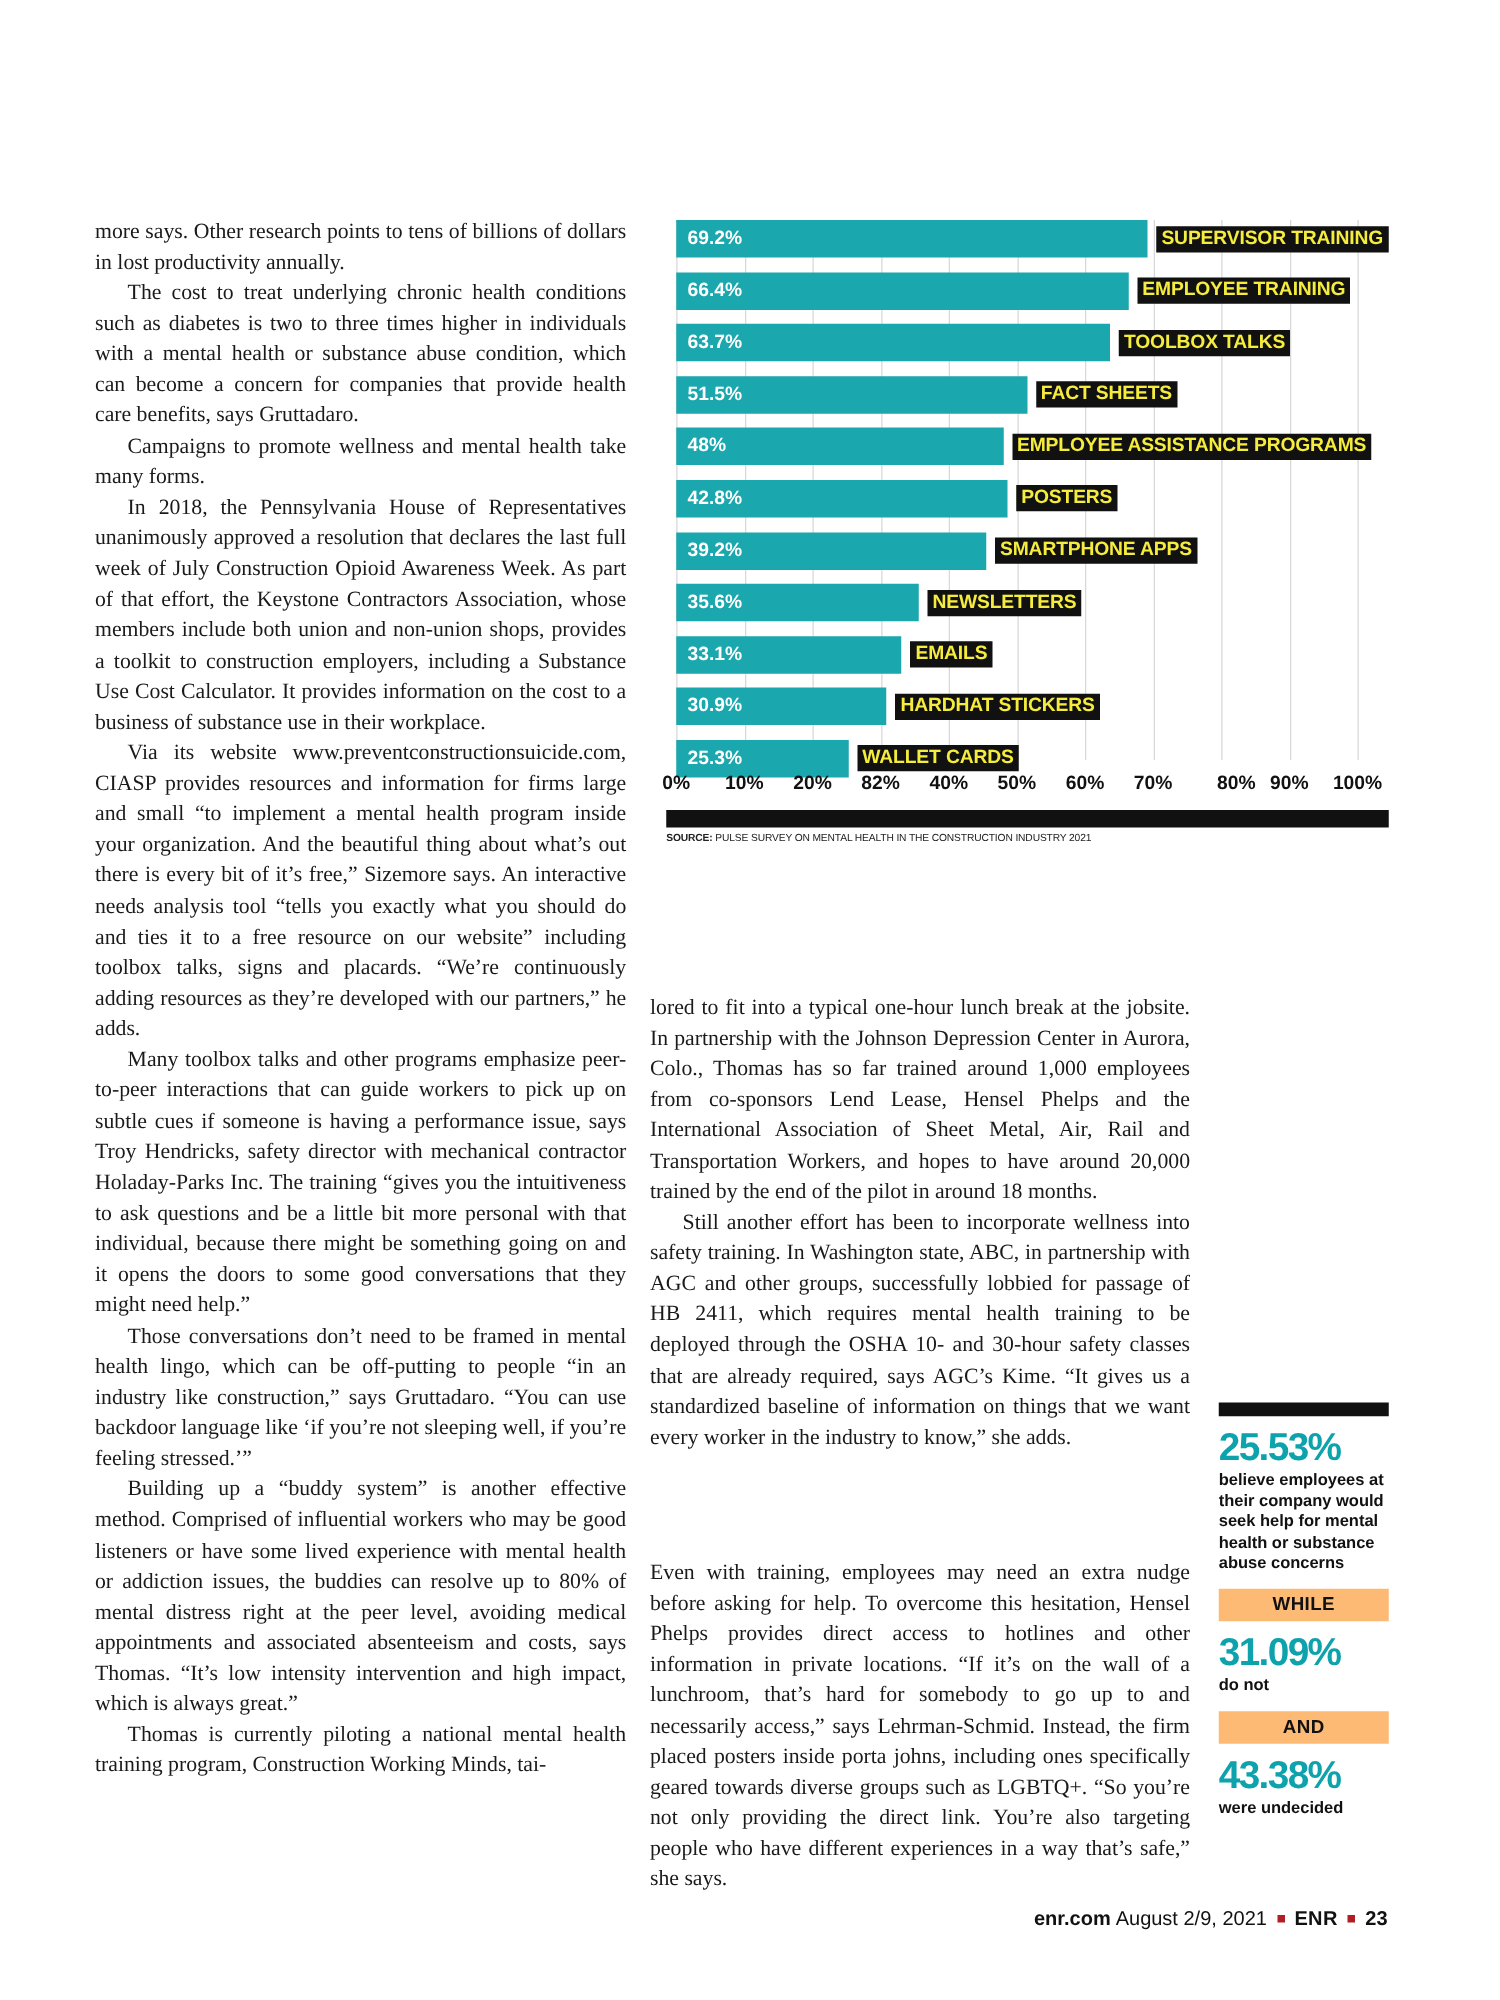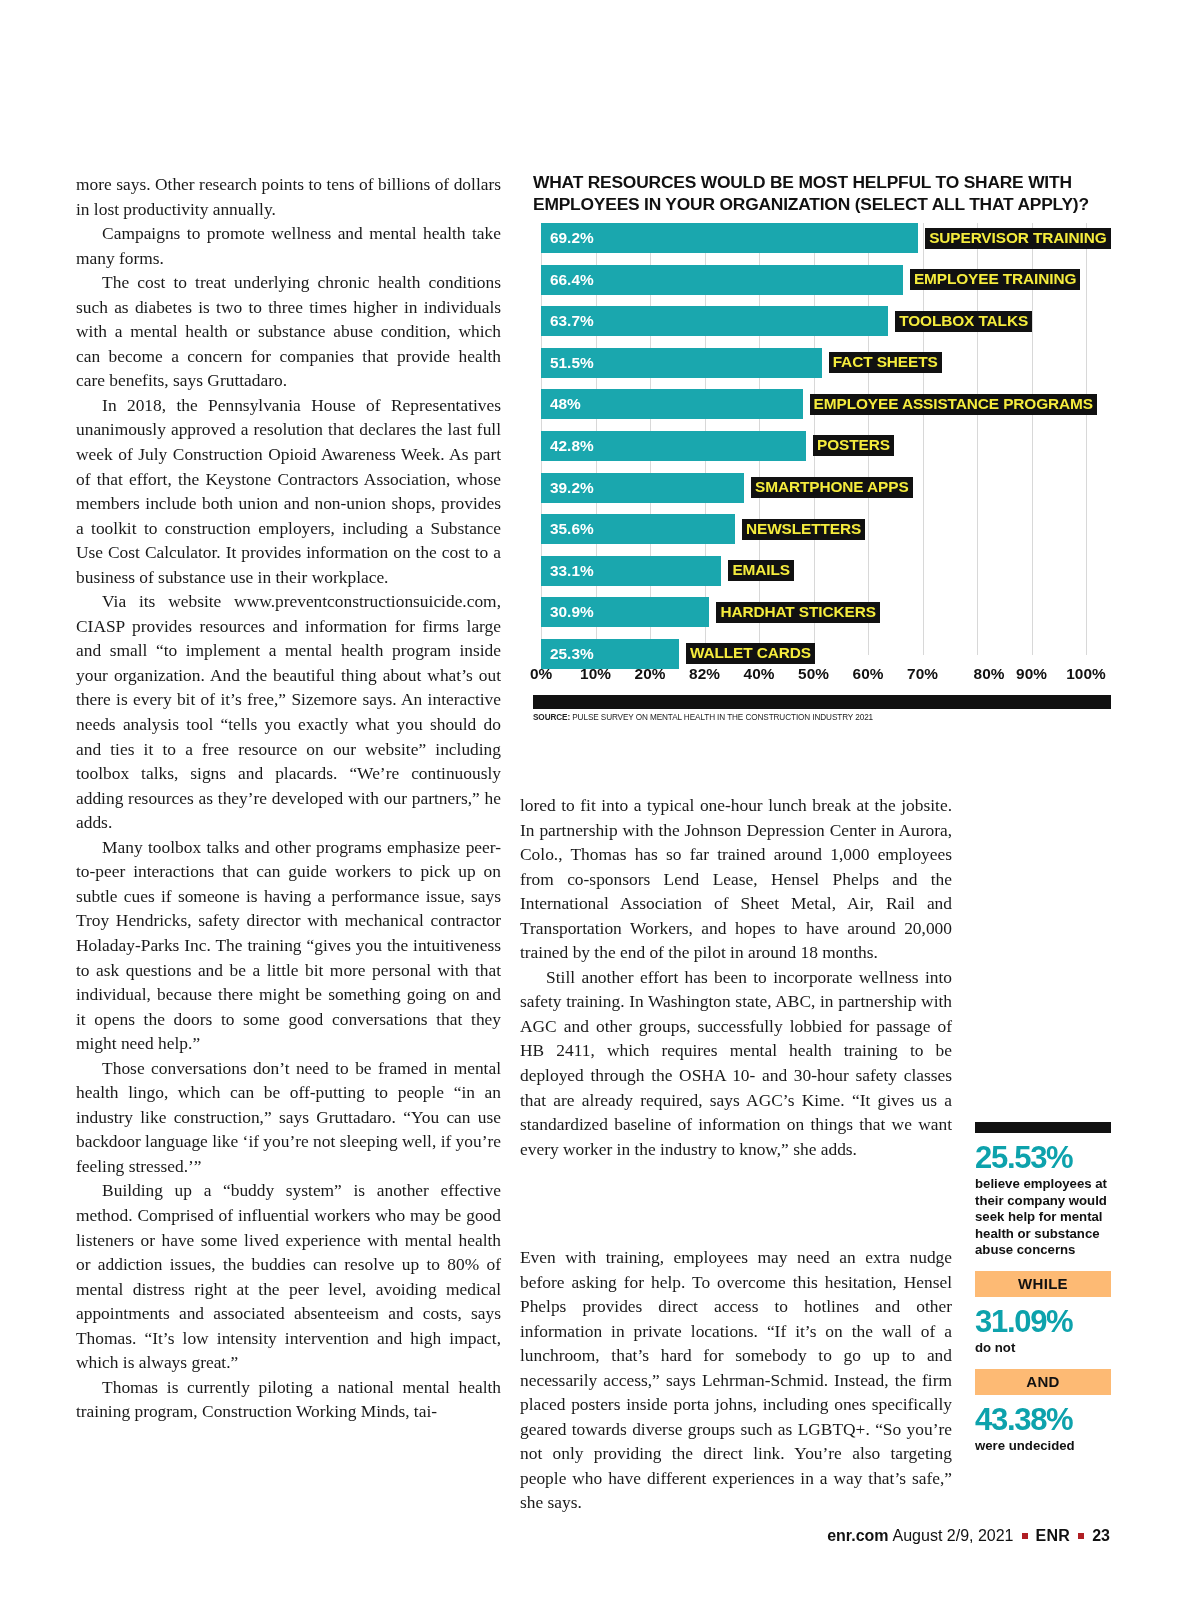--- a/index.html
+++ b/index.html
@@ -193,33 +193,32 @@
   #footer .f-brand { font-weight: bold; letter-spacing: 0.3px; }
   #footer .f-page { font-weight: bold; }
 </style>
 </head>
 <body>
 
 <div class="page">
 
   <div class="col" id="left-col">
     <p>more says. Other research points to tens of billions of dollars in lost productivity annually.</p>
+    <p>The cost to treat underlying chronic health conditions such as diabetes is two to three times higher in individuals with a mental health or substance abuse condition, which can become a concern for companies that provide health care benefits, says Gruttadaro.</p>
     <p>Campaigns to promote wellness and mental health take many forms.</p>
-    <p>The cost to treat underlying chronic health conditions such as diabetes is two to three times higher in individuals with a mental health or substance abuse condition, which can become a concern for companies that provide health care benefits, says Gruttadaro.</p>
     <p>In 2018, the Pennsylvania House of Representatives unanimously approved a resolution that declares the last full week of July Construction Opioid Awareness Week. As part of that effort, the Keystone Contractors Association, whose members include both union and non-union shops, provides a toolkit to construction employers, including a Substance Use Cost Calculator. It provides information on the cost to a business of substance use in their workplace.</p>
     <p>Via its website www.preventconstructionsuicide.com, CIASP provides resources and information for firms large and small “to implement a mental health program inside your organization. And the beautiful thing about what’s out there is every bit of it’s free,” Sizemore says. An interactive needs analysis tool “tells you exactly what you should do and ties it to a free resource on our website” including toolbox talks, signs and placards. “We’re continuously adding resources as they’re developed with our partners,” he adds.</p>
     <p>Many toolbox talks and other programs emphasize peer-to-peer interactions that can guide workers to pick up on subtle cues if someone is having a performance issue, says Troy Hendricks, safety director with mechanical contractor Holaday-Parks Inc. The training “gives you the intuitiveness to ask questions and be a little bit more personal with that individual, because there might be something going on and it opens the doors to some good conversations that they might need help.”</p>
     <p>Those conversations don’t need to be framed in mental health lingo, which can be off-putting to people “in an industry like construction,” says Gruttadaro. “You can use backdoor language like ‘if you’re not sleeping well, if you’re feeling stressed.’”</p>
     <p>Building up a “buddy system” is another effective method. Comprised of influential workers who may be good listeners or have some lived experience with mental health or addiction issues, the buddies can resolve up to 80% of mental distress right at the peer level, avoiding medical appointments and associated absenteeism and costs, says Thomas. “It’s low intensity intervention and high impact, which is always great.”</p>
     <p>Thomas is currently piloting a national mental health training program, Construction Working Minds, tai-</p>
   </div>
 
   <div id="infographic">
 
-    <div class="ig-title">WHAT RESOURCES WOULD BE MOST HELPFUL TO SHARE WITH EMPLOYEES IN YOUR ORGANIZATION (SELECT ALL THAT APPLY)?</div>
 
     <div class="chart-area">
       <div class="plot">
         <div id="gridlines">
             <div class="gridline" style="left: 0px;"></div>
             <div class="gridline" style="left: 54.5px;"></div>
             <div class="gridline" style="left: 109px;"></div>
             <div class="gridline" style="left: 163.5px;"></div>
             <div class="gridline" style="left: 218px;"></div>
             <div class="gridline" style="left: 272.5px;"></div>
@@ -260,21 +259,21 @@
               </div>
               <span class="bar-label">EMPLOYEE ASSISTANCE PROGRAMS</span>
             </div>
             <div class="bar-row">
               <div class="bar" style="width: 265px;">
                 <span class="bar-value">42.8%</span>
               </div>
               <span class="bar-label">POSTERS</span>
             </div>
             <div class="bar-row">
-              <div class="bar" style="width: 203px;">
+              <div class="bar" style="width: 248px;">
                 <span class="bar-value">39.2%</span>
               </div>
               <span class="bar-label">SMARTPHONE APPS</span>
             </div>
             <div class="bar-row">
               <div class="bar" style="width: 194.02px;">
                 <span class="bar-value">35.6%</span>
               </div>
               <span class="bar-label">NEWSLETTERS</span>
             </div>

